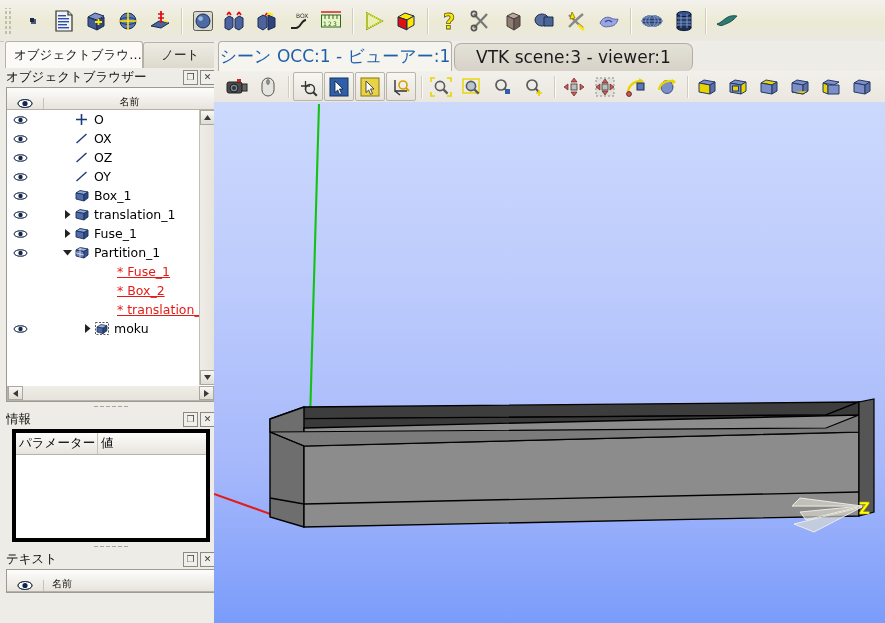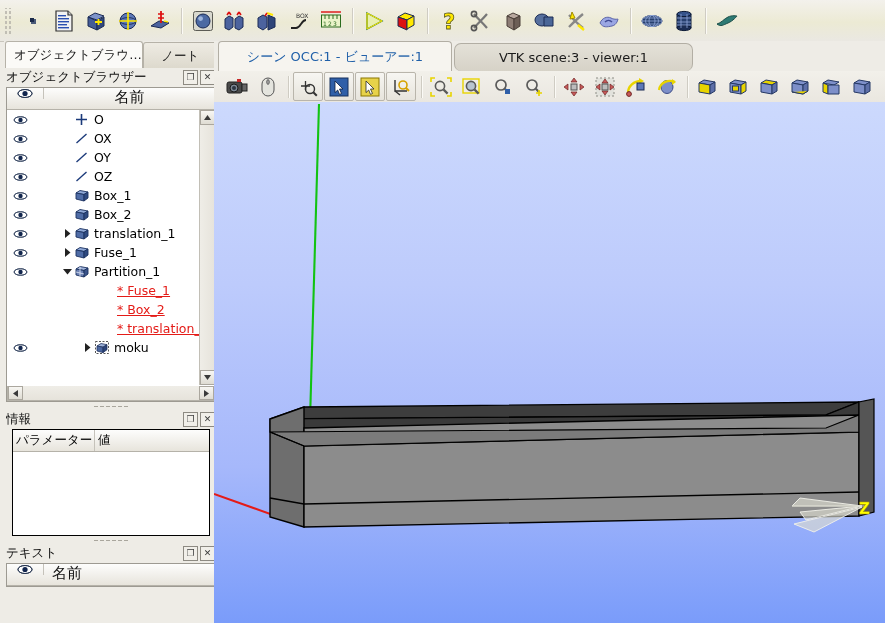--- a/index.html
+++ b/index.html
@@ -31,39 +31,39 @@
   
   .left-dock{position:absolute;left:4px;top:41px;width:214px;height:582px;background:#eeece6;}
   .dock-tabs{display:flex;height:27px;align-items:flex-end;padding-left:1px;}
   .dock-tab{
     height:25px;line-height:25px;padding:0 8px;font-size:12.5px;
     border:1px solid #b6b2a8;border-bottom:none;border-radius:3px 3px 0 0;
     background:linear-gradient(to bottom,#f7f6f1,#e4e1d8);
     color:#1a1a1a;white-space:nowrap;overflow:hidden;
   }
   .dock-tab.active{background:#fbfaf7;border-color:#b6b2a8;height:26px;line-height:26px;}
-  .dock-tab.inactive{background:linear-gradient(to bottom,#eeebe3,#ddd9cd);margin-left:0;}
+  .dock-tab.inactive{background:linear-gradient(to bottom,#eeebe3,#ddd9cd);margin-left:0;font-family:Liberation Serif, serif;}
 
   .panel-title{
     display:flex;align-items:center;justify-content:space-between;
     height:19px;padding:0 3px 0 2px;font-size:12.5px;color:#111;
   }
   .panel-title .ttl{white-space:nowrap;overflow:hidden;}
   .panel-btns{display:flex;gap:2px;}
   .pbtn{width:13px;height:13px;border:1px solid #8d8a82;background:#f1efe9;
         display:flex;align-items:center;justify-content:center;font-size:9px;line-height:1;color:#3b3b3b;}
 
   .tree-box{
     position:relative;margin:0 2px;background:#fff;border:1px solid #9d9a92;
     box-sizing:border-box;
   }
   .tree-head{
-    display:flex;height:21px;align-items:flex-start;
+    display:flex;height:21px;align-items:flex-end;
     background:linear-gradient(to bottom,#fdfdfc,#e7e4dc);
-    border-bottom:1px solid #b5b2a9;font-size:15px;
+    border-bottom:1px solid #b5b2a9;font-size:10px;
   }
   .th-eye{width:36px;display:flex;align-items:center;justify-content:center;border-right:1px solid #c5c2ba;}
   .th-name{flex:1;display:flex;align-items:center;justify-content:center;color:#111;}
   .tree-body{position:relative;overflow:hidden;background:#fff;}
   .trow{display:flex;align-items:center;height:19px;font-size:12.5px;white-space:nowrap;}
   .trow .eyecell{width:26px;display:flex;align-items:center;justify-content:center;flex:0 0 26px;}
   .trow .indent{flex:0 0 auto;}
   .arrow{width:12px;display:inline-flex;align-items:center;justify-content:center;flex:0 0 12px;}
   .ico{width:17px;display:inline-flex;align-items:center;justify-content:center;flex:0 0 17px;}
   .lbl{padding-left:4px;color:#000;}
@@ -78,32 +78,32 @@
   .hscroll{height:15px;display:flex;background:linear-gradient(to bottom,#efedE7,#e6e3db);
     border:1px solid #b5b2a9;border-top:none;box-sizing:border-box;align-items:stretch;}
   .hscroll .hbtn{width:15px;background:linear-gradient(to bottom,#f8f7f3,#dfdcd3);
     border:1px solid #aba79e;box-sizing:border-box;display:flex;align-items:center;justify-content:center;}
   .hscroll .htrack{flex:1;}
 
   .splitter{height:8px;display:flex;align-items:center;justify-content:center;}
   .splitter .dots{width:36px;height:3px;
     background-image:radial-gradient(#a9a69d 45%,transparent 46%);background-size:6px 3px;}
 
-  .info-table{margin:0 8px;border:1px solid #000000;background:#fff;box-sizing:border-box;}
+  .info-table{margin:0 8px;border:4px solid #000000;background:#fff;box-sizing:border-box;}
   .info-head{display:flex;height:21px;background:linear-gradient(to bottom,#fdfdfc,#e7e4dc);
     border-bottom:1px solid #b5b2a9;font-size:12.5px;}
   .info-head .c1{width:78px;display:flex;align-items:center;padding-left:3px;border-right:1px solid #c5c2ba;}
   .info-head .c2{flex:1;display:flex;align-items:center;padding-left:3px;}
   .info-body{height:83px;background:#fff;}
 
   
   .right-area{position:absolute;left:214px;top:41px;width:671px;height:582px;background:#eeece6;}
   .view-tabs{display:flex;height:30px;align-items:flex-end;padding-left:4px;}
   .vtab{height:27px;line-height:27px;border:1px solid #b2aea4;border-bottom:none;border-radius:4px 4px 0 0;
-    font-size:13px;text-align:center;white-space:nowrap;overflow:hidden;}
+    font-size:17px;text-align:center;white-space:nowrap;overflow:hidden;}
   .vtab.active{background:#f6f4ef;color:#1f5fa8;height:29px;line-height:29px;}
   .vtab.inactive{background:linear-gradient(to bottom,#e4e1d8,#d6d2c7);color:#1a1a1a;margin-left:2px;}
 
   .view-toolbar{height:31px;display:flex;align-items:center;padding-left:8px;
     background:linear-gradient(to bottom,#f2f0ea,#eae7e0);}
   .vt-btn{width:28px;height:27px;display:flex;align-items:center;justify-content:center;
     border:1px solid transparent;border-radius:2px;flex:0 0 auto;margin-right:1px;}
   .vt-btn.framed{border:1px solid #b9b5ab;background:linear-gradient(to bottom,#f7f6f2,#e7e4dc);}
   .vt-sep{width:1px;height:22px;background:#cfccc3;margin:0 4px;box-shadow:1px 0 0 #fbfaf6;}
 
@@ -384,76 +384,57 @@
                 <ellipse cx="8" cy="5.5" rx="7" ry="3.6" fill="none" stroke="#3a4a66" stroke-width="1"></ellipse>
               </svg>
             </span>
             <span class="indent" style="width: 28px;"></span>
             <span class="arrow"></span>
             <span class="ico">
               <svg width="13" height="13" viewBox="0 0 13 13">
                 <path d="M1.5 11L11.5 2" stroke="#1b3a7a" stroke-width="1.4"></path>
               </svg>
             </span>
-            <span class="lbl">OY</span>
+            <span class="lbl">OZ</span>
           </div>
           <div class="trow">
             <span class="eyecell">
               <svg width="15" height="10" viewBox="0 0 16 11">
                 <ellipse cx="8" cy="5.5" rx="7" ry="3.6" fill="#ffffff" stroke="#3a4a66" stroke-width="1"></ellipse>
                 <circle cx="8" cy="5.5" r="2.4" fill="#12264e"></circle>
                 <ellipse cx="8" cy="5.5" rx="7" ry="3.6" fill="none" stroke="#3a4a66" stroke-width="1"></ellipse>
               </svg>
             </span>
             <span class="indent" style="width: 28px;"></span>
             <span class="arrow"></span>
             <span class="ico">
               <svg width="13" height="13" viewBox="0 0 13 13">
                 <path d="M1.5 11L11.5 2" stroke="#1b3a7a" stroke-width="1.4"></path>
               </svg>
             </span>
-            <span class="lbl">OZ</span>
+            <span class="lbl">OY</span>
           </div>
           <div class="trow">
             <span class="eyecell">
               <svg width="15" height="10" viewBox="0 0 16 11">
                 <ellipse cx="8" cy="5.5" rx="7" ry="3.6" fill="#ffffff" stroke="#3a4a66" stroke-width="1"></ellipse>
                 <circle cx="8" cy="5.5" r="2.4" fill="#12264e"></circle>
                 <ellipse cx="8" cy="5.5" rx="7" ry="3.6" fill="none" stroke="#3a4a66" stroke-width="1"></ellipse>
               </svg>
             </span>
             <span class="indent" style="width: 28px;"></span>
             <span class="arrow"></span>
             <span class="ico">
               <svg width="14" height="13" viewBox="0 0 14 13">
                 <path d="M1 4l4-2.5 8 1.5-4 2.5z" fill="#8fa8d6" stroke="#1b3160" stroke-width=".9"></path>
                 <path d="M1 4v6l8 2V5.5z" fill="#4f6ca6" stroke="#1b3160" stroke-width=".9"></path>
                 <path d="M9 5.5l4-2.5v6l-4 3z" fill="#2f4a80" stroke="#1b3160" stroke-width=".9"></path>
               </svg>
             </span>
             <span class="lbl">Box_1</span>
-          </div>
-          <div class="trow">
-            <span class="eyecell">
-              <svg width="15" height="10" viewBox="0 0 16 11">
-                <ellipse cx="8" cy="5.5" rx="7" ry="3.6" fill="#ffffff" stroke="#3a4a66" stroke-width="1"></ellipse>
-                <circle cx="8" cy="5.5" r="2.4" fill="#12264e"></circle>
-                <ellipse cx="8" cy="5.5" rx="7" ry="3.6" fill="none" stroke="#3a4a66" stroke-width="1"></ellipse>
-              </svg>
-            </span>
-            <span class="indent" style="width: 28px;"></span>
-            <span class="arrow"></span>
-            <span class="ico">
-              <svg width="14" height="13" viewBox="0 0 14 13">
-                <path d="M1 4l4-2.5 8 1.5-4 2.5z" fill="#8fa8d6" stroke="#1b3160" stroke-width=".9"></path>
-                <path d="M1 4v6l8 2V5.5z" fill="#4f6ca6" stroke="#1b3160" stroke-width=".9"></path>
-                <path d="M9 5.5l4-2.5v6l-4 3z" fill="#2f4a80" stroke="#1b3160" stroke-width=".9"></path>
-              </svg>
-            </span>
-            <span class="lbl">Box_2</span>
           </div>
           <div class="trow">
             <span class="eyecell">
               <svg width="15" height="10" viewBox="0 0 16 11">
                 <ellipse cx="8" cy="5.5" rx="7" ry="3.6" fill="#ffffff" stroke="#3a4a66" stroke-width="1"></ellipse>
                 <circle cx="8" cy="5.5" r="2.4" fill="#12264e"></circle>
                 <ellipse cx="8" cy="5.5" rx="7" ry="3.6" fill="none" stroke="#3a4a66" stroke-width="1"></ellipse>
               </svg>
             </span>
             <span class="indent" style="width: 28px;"></span>

